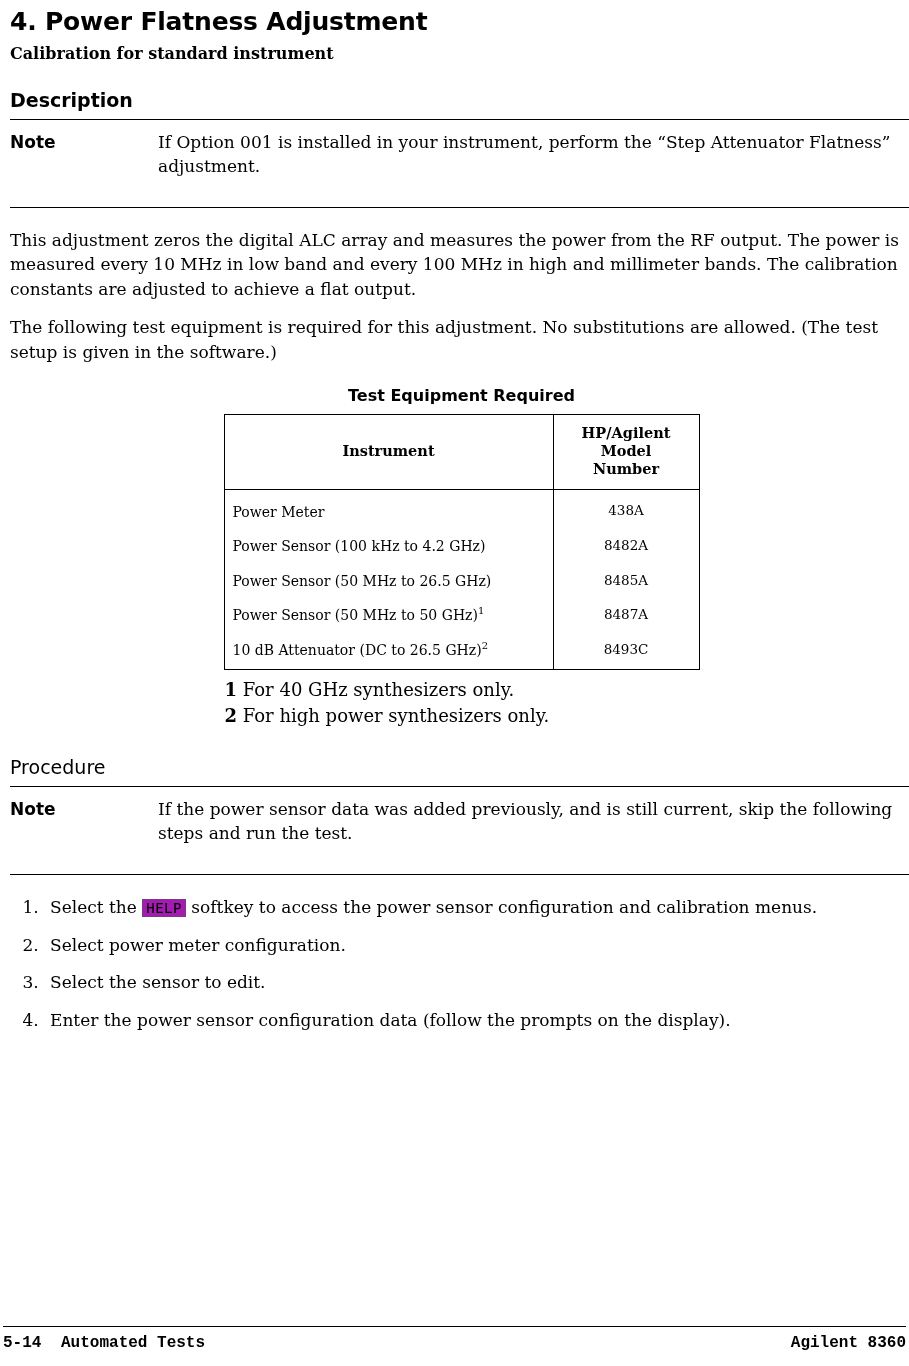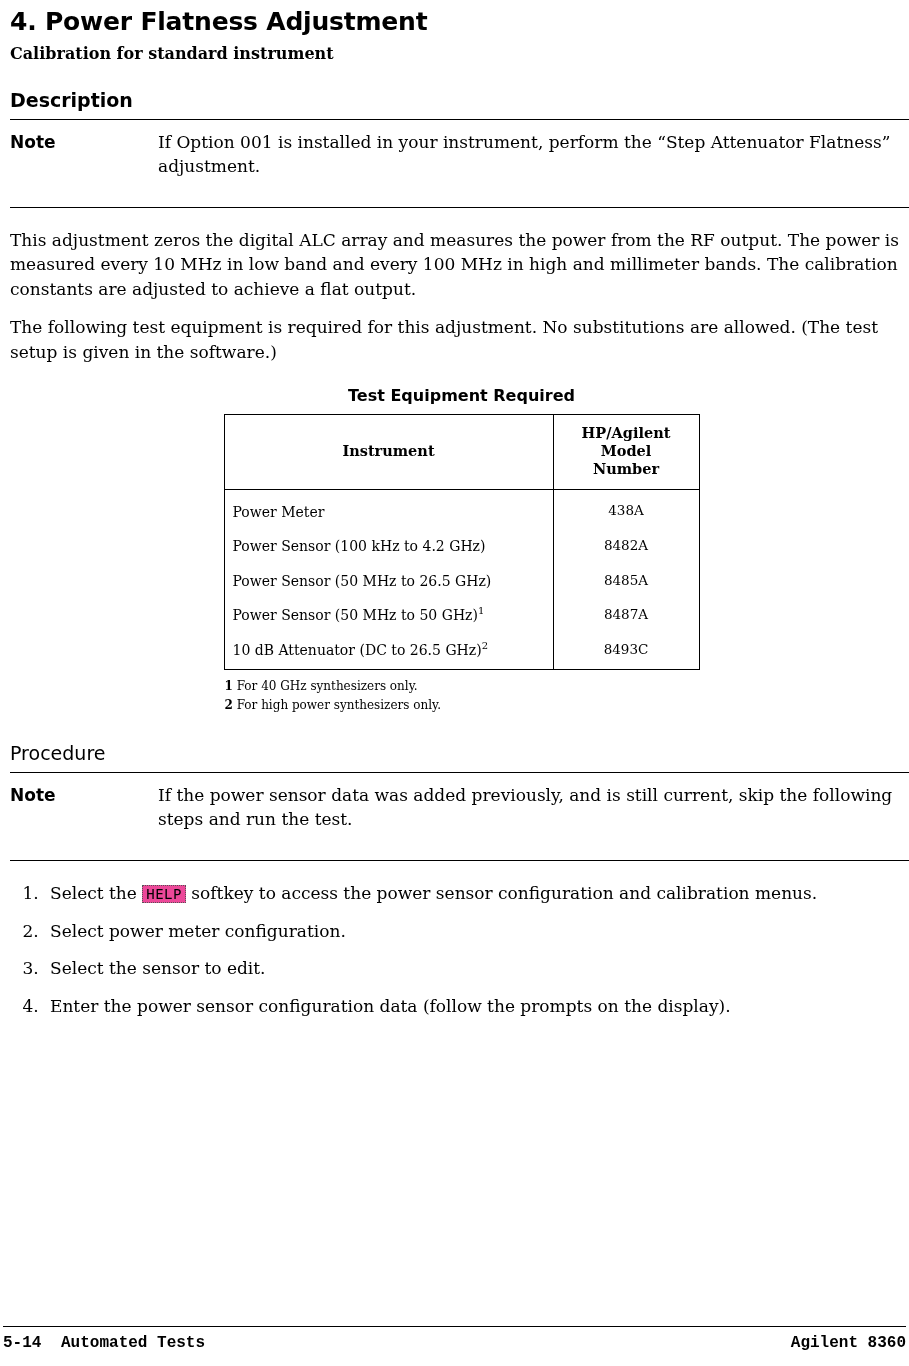--- a/index.html
+++ b/index.html
@@ -130,21 +130,21 @@
   }
   table.equip .hdr-row th:first-child { width: 320px; }
   sup { font-size: 10px; vertical-align: super; }
 
   .footnotes {
     width: 476px;
     margin: 9px auto 0 auto;
     padding-left: 2px;
   }
   .footnote {
-    font-size: 12px;
+    font-size: 18px;
     margin: 0 0 5px 0;
   }
   .footnote .num { font-weight: bold; }
 
   h2.procedure {
     font-family: "DejaVu Sans", sans-serif;
     font-weight: normal;
     font-size: 19px;
     margin: 30px 0 8px 0;
   }
@@ -156,21 +156,21 @@
     line-height: 1.45;
   }
   ol.steps li {
     margin-bottom: 13px;
     padding-left: 6px;
   }
   .softkey {
     font-family: "DejaVu Sans Mono", monospace;
     font-size: 14px;
     border: 1px dotted #555;
-    background: #ec4899;
+    background: #a21caf;
     padding: 0 3px;
     letter-spacing: 0.5px;
   }
 
   .footer {
     position: absolute;
     left: 3px;
     right: 3px;
     bottom: 14px;
     border-top: 1.6px solid #000;

